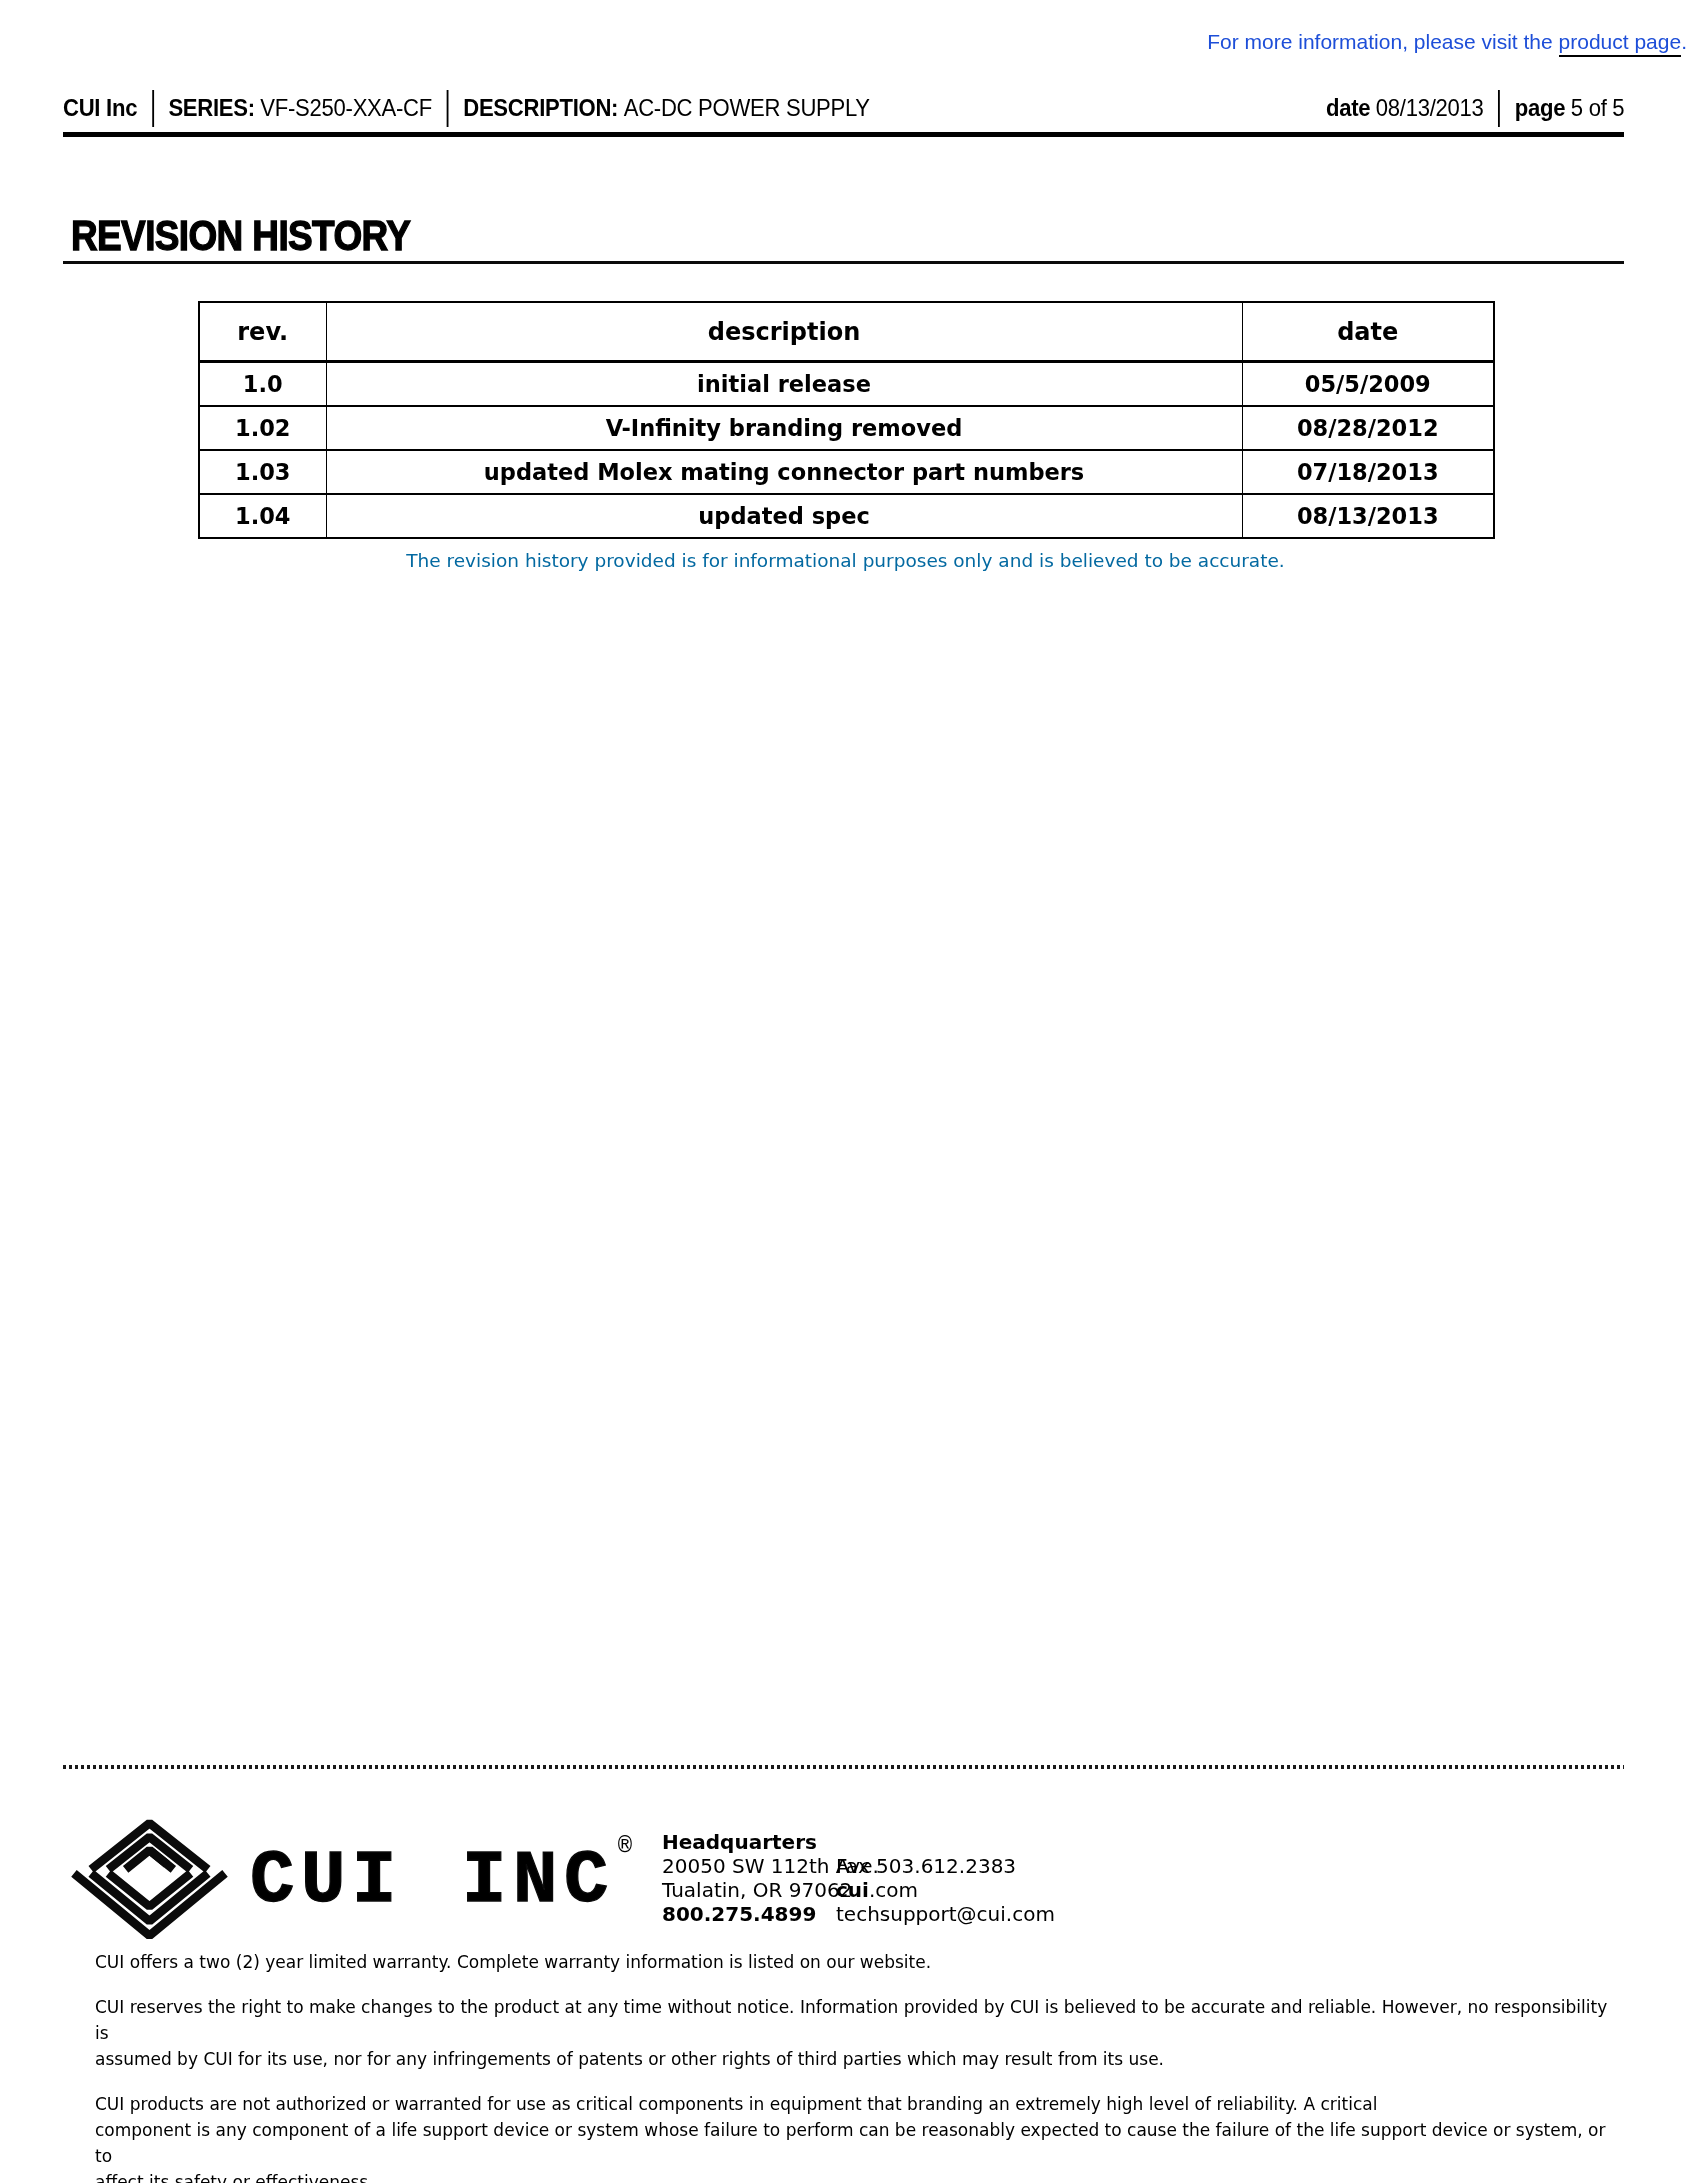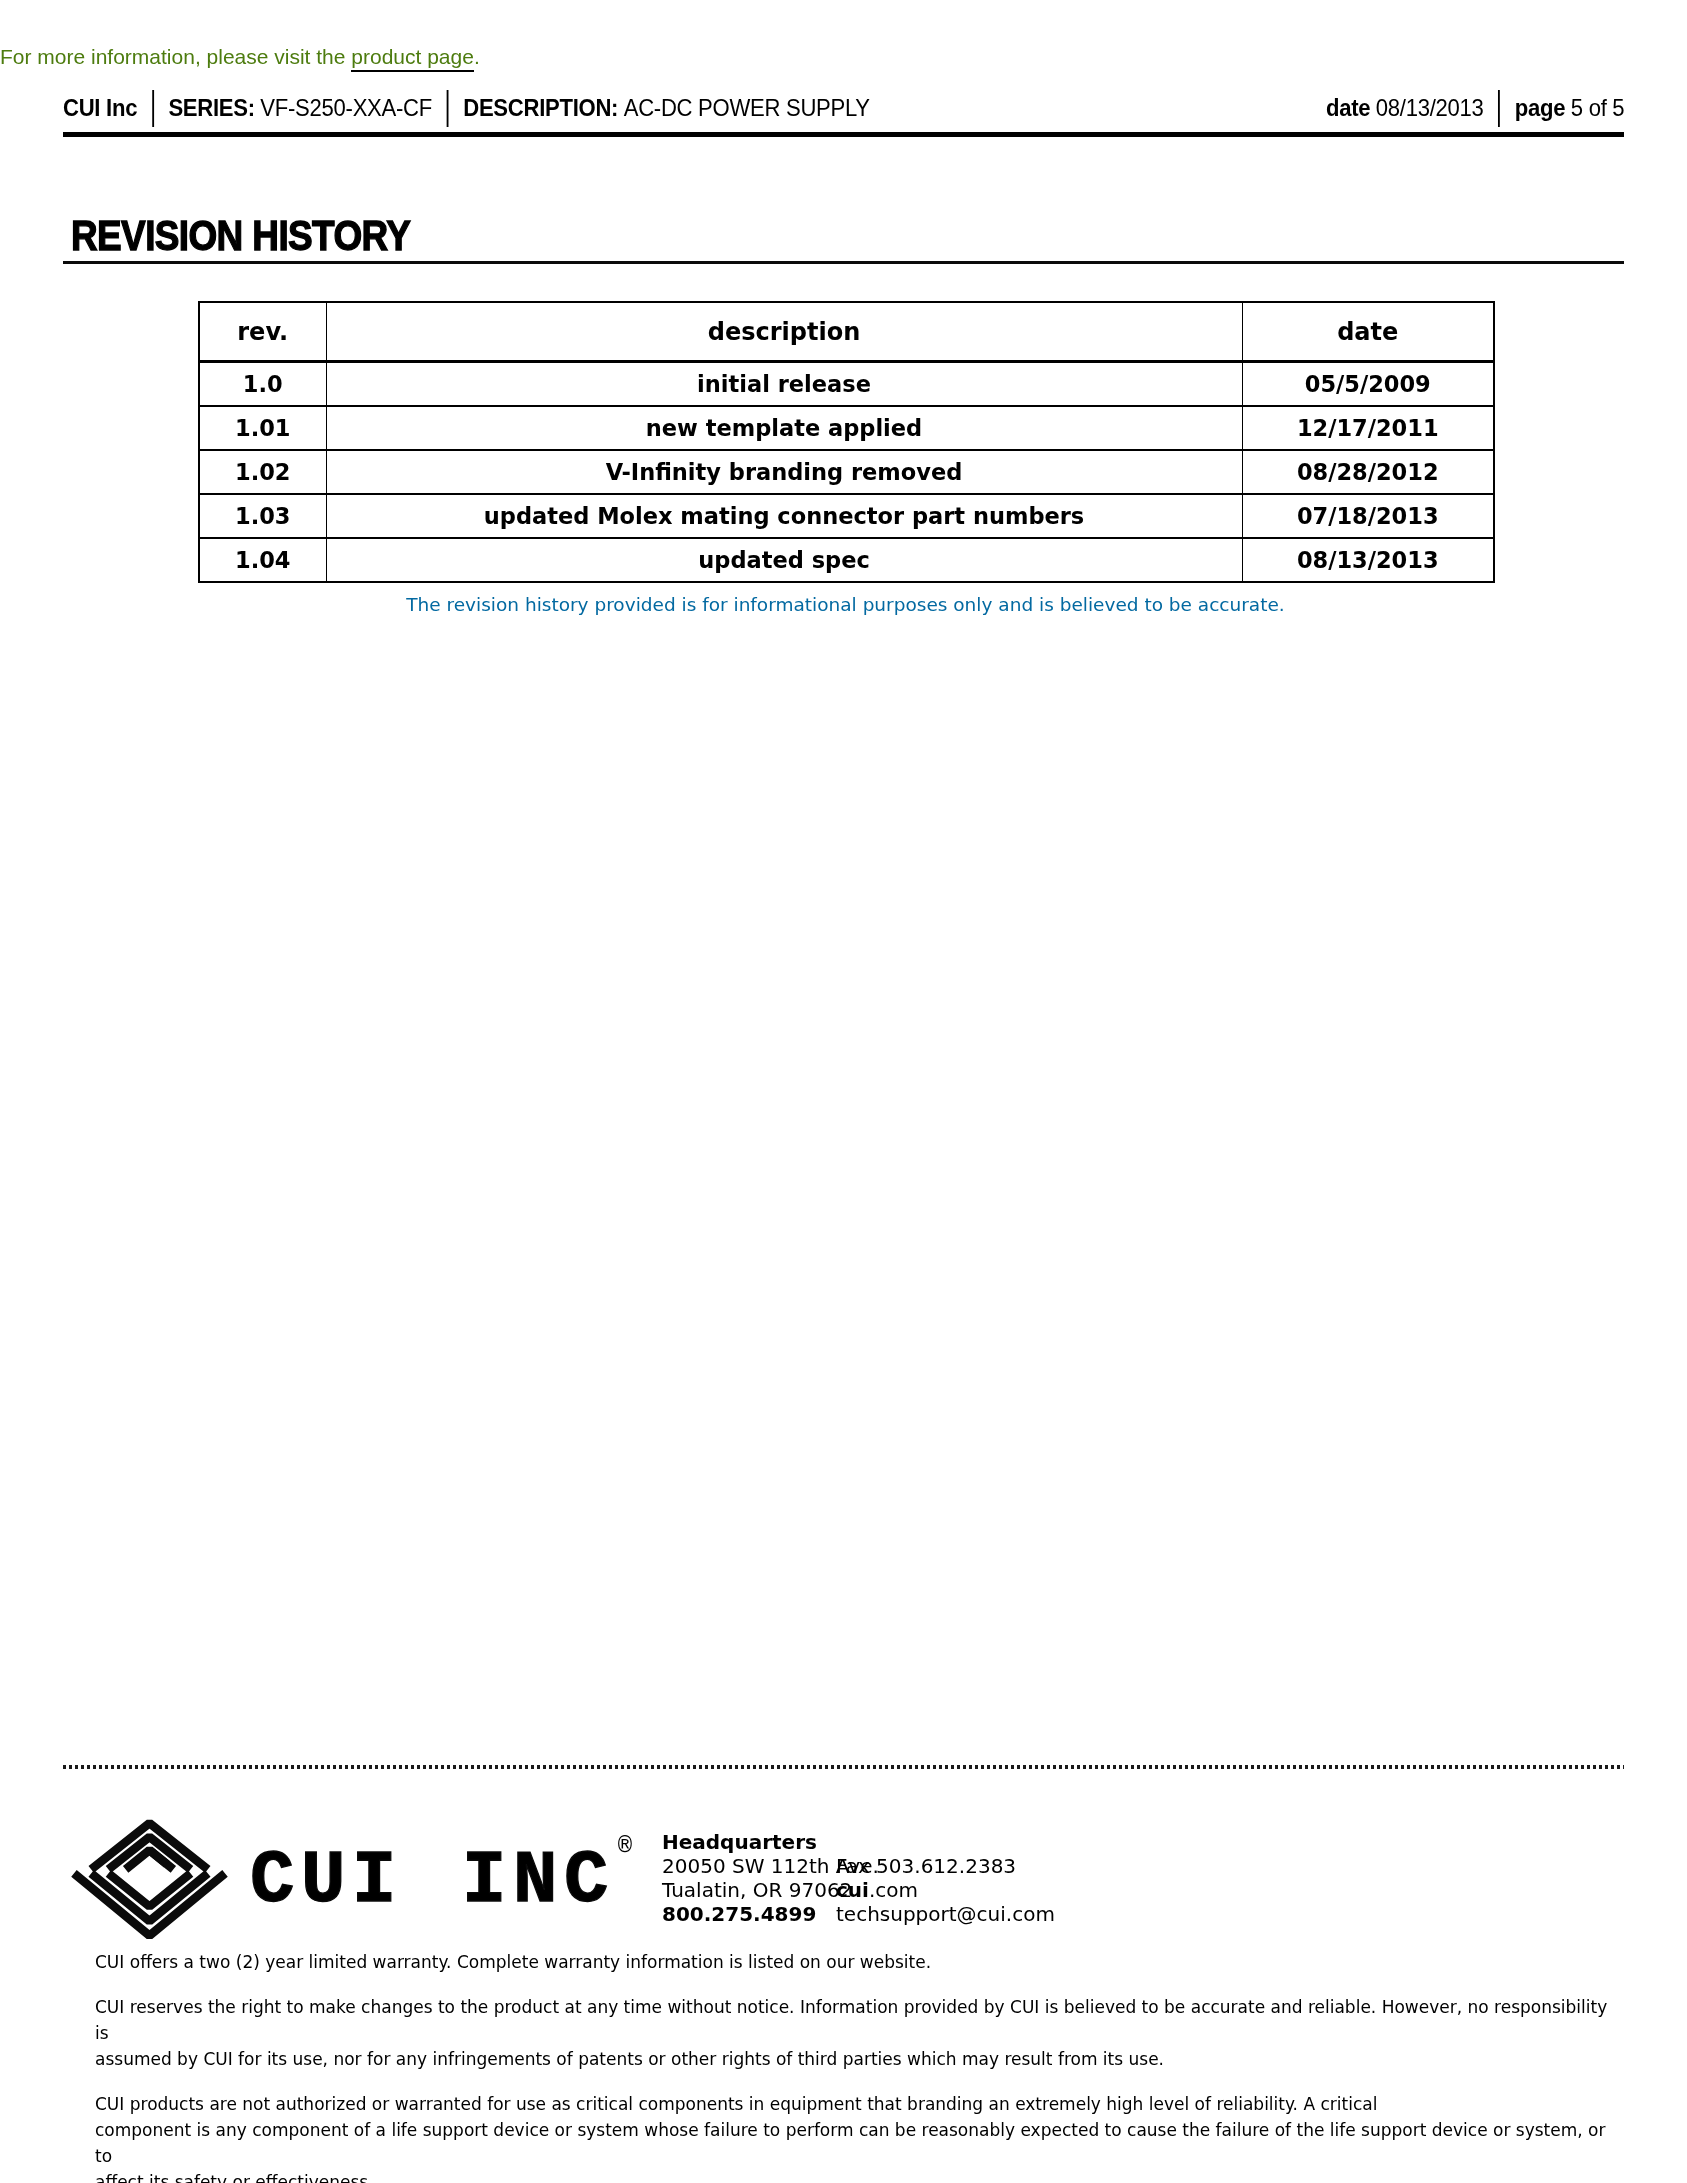--- a/index.html
+++ b/index.html
@@ -4,23 +4,23 @@
 <style>
   html, body { margin:0; padding:0; background:#e8e8e8; }
   .page {
     position:relative; width:1687px; height:2183px; background:#ffffff;
     font-family:"DejaVu Sans", sans-serif; color:#000; overflow:hidden;
     margin:0 auto;
   }
 
   
   .info-line {
-    position:absolute; top:45px; left:0; width:100%;
-    text-align:left; font-family:"Liberation Sans", sans-serif;
-    font-size:21px; color:#4d7c0f;
+    position:absolute; top:30px; left:0; width:100%;
+    text-align:right; font-family:"Liberation Sans", sans-serif;
+    font-size:21px; color:#1d4ed8;
   }
   .info-link { border-bottom:2.6px solid #000; padding-bottom:2px; cursor:pointer; }
 
   
   .header-bar {
     position:absolute; top:89px; left:63px; right:63px; height:38px;
     display:flex; justify-content:space-between; align-items:center;
     font-family:"Liberation Sans", sans-serif; font-size:24px; letter-spacing:-0.3px;
   }
   .hgroup { display:flex; align-items:center; white-space:nowrap; }
@@ -124,25 +124,20 @@
           <th>rev.</th>
           <th>description</th>
           <th>date</th>
         </tr>
       </thead>
       <tbody>
         <tr>
           <td>1.0</td>
           <td>initial release</td>
           <td>05/5/2009</td>
-        </tr>
-        <tr>
-          <td>1.01</td>
-          <td>new template applied</td>
-          <td>12/17/2011</td>
         </tr>
         <tr>
           <td>1.02</td>
           <td>V-Infinity branding removed</td>
           <td>08/28/2012</td>
         </tr>
         <tr>
           <td>1.03</td>
           <td>updated Molex mating connector part numbers</td>
           <td>07/18/2013</td>

